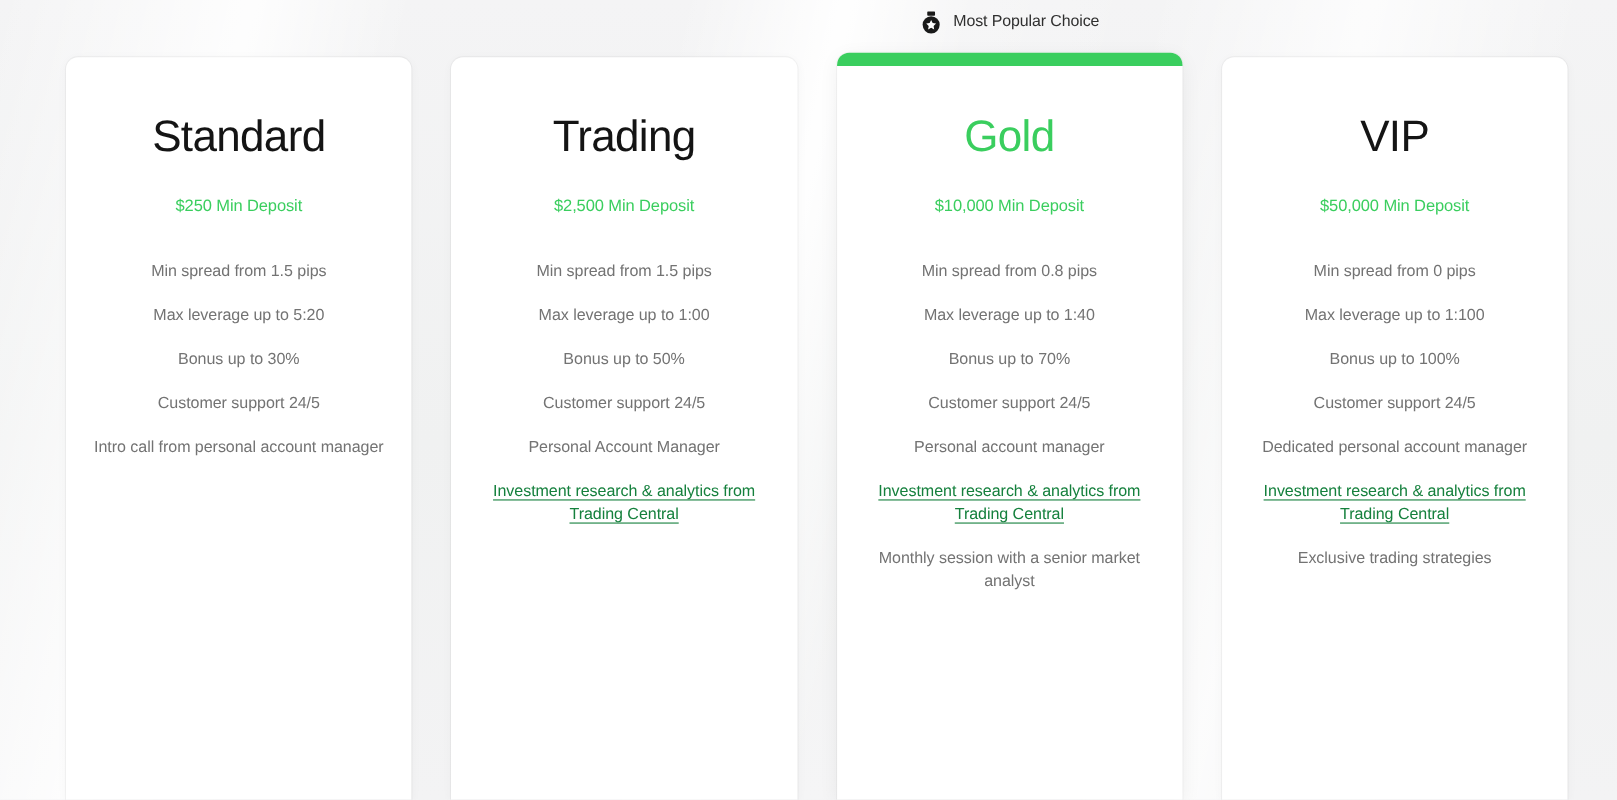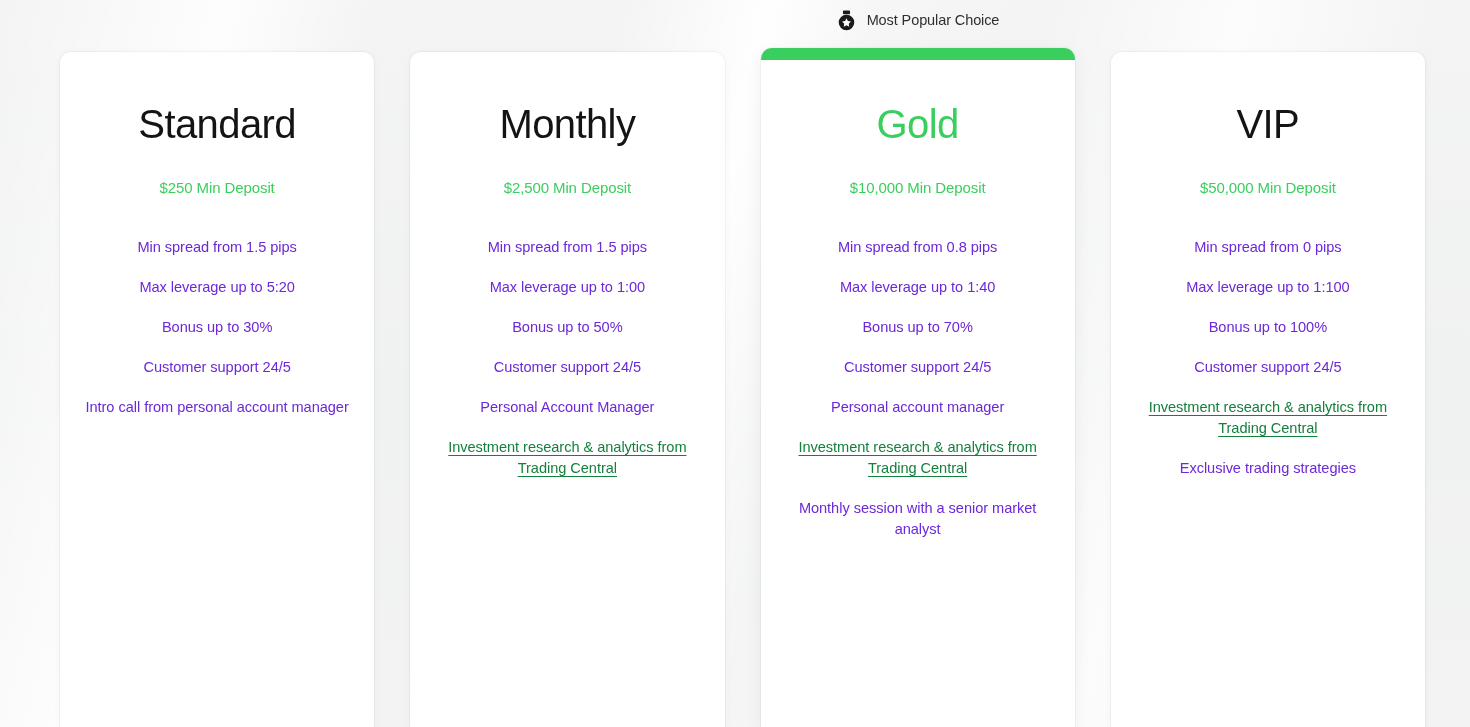--- a/index.html
+++ b/index.html
@@ -139,21 +139,21 @@
     list-style: none;
     width: 100%;
     margin-top: 22px;
     display: flex;
     flex-direction: column;
   }
 
   .feature {
     font-size: 14.6px;
     line-height: 21px;
-    color: #6d28d9;
+    color: #737373;
     text-align: center;
     padding: 19px 0 0 0;
     letter-spacing: -0.05px;
   }
 
   .feature.link {
     text-decoration: underline;
     text-underline-offset: 3px;
     cursor: pointer;
     color: #15803d;
@@ -181,21 +181,21 @@
         <div class="deposit">$250 Min Deposit</div>
         <ul class="features">
           <li class="feature">Min spread from 1.5 pips</li>
           <li class="feature">Max leverage up to 5:20</li>
           <li class="feature">Bonus up to 30%</li>
           <li class="feature">Customer support 24/5</li>
           <li class="feature">Intro call from personal account manager</li>
         </ul>
       </div>
       <div class="card">
-        <div class="card-title">Monthly</div>
+        <div class="card-title">Trading</div>
         <div class="deposit">$2,500 Min Deposit</div>
         <ul class="features">
           <li class="feature">Min spread from 1.5 pips</li>
           <li class="feature">Max leverage up to 1:00</li>
           <li class="feature">Bonus up to 50%</li>
           <li class="feature">Customer support 24/5</li>
           <li class="feature">Personal Account Manager</li>
           <li class="feature link">Investment research &amp; analytics from Trading Central</li>
         </ul>
       </div>
@@ -214,19 +214,20 @@
         </ul>
       </div>
       <div class="card">
         <div class="card-title">VIP</div>
         <div class="deposit">$50,000 Min Deposit</div>
         <ul class="features">
           <li class="feature">Min spread from 0 pips</li>
           <li class="feature">Max leverage up to 1:100</li>
           <li class="feature">Bonus up to 100%</li>
           <li class="feature">Customer support 24/5</li>
+          <li class="feature">Dedicated personal account manager</li>
           <li class="feature link">Investment research &amp; analytics from Trading Central</li>
           <li class="feature">Exclusive trading strategies</li>
         </ul>
       </div>
     </div>
 
 </div>
 
 </body></html>

